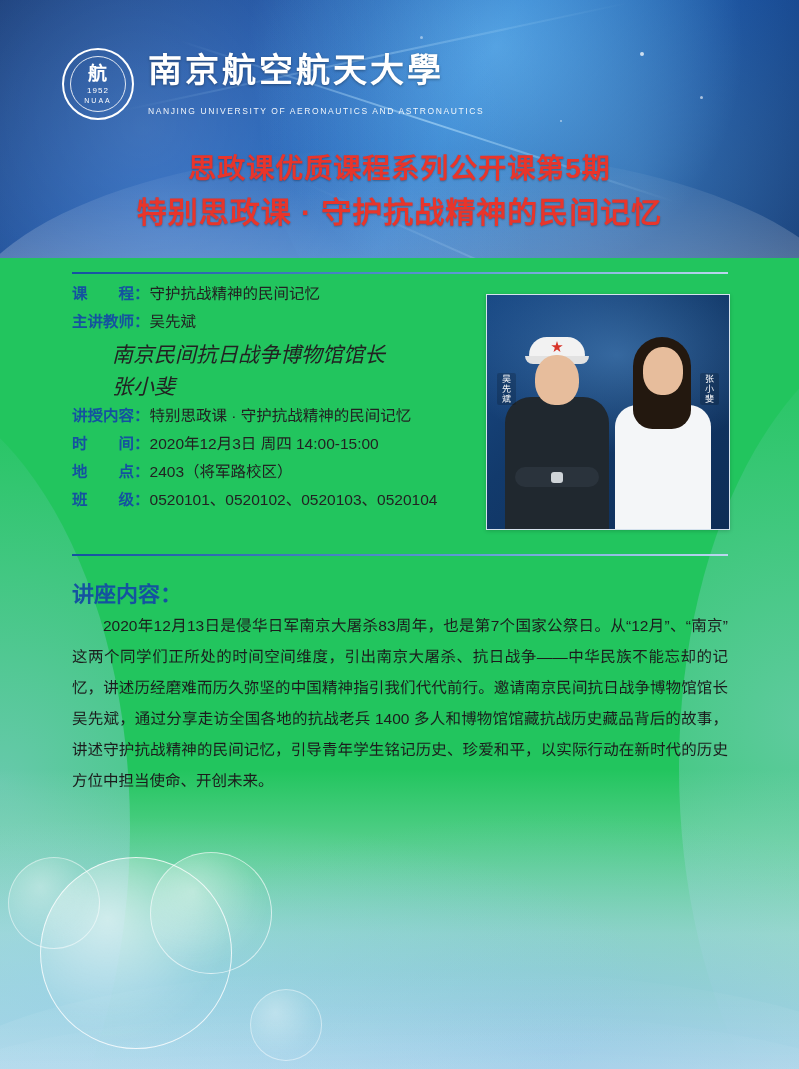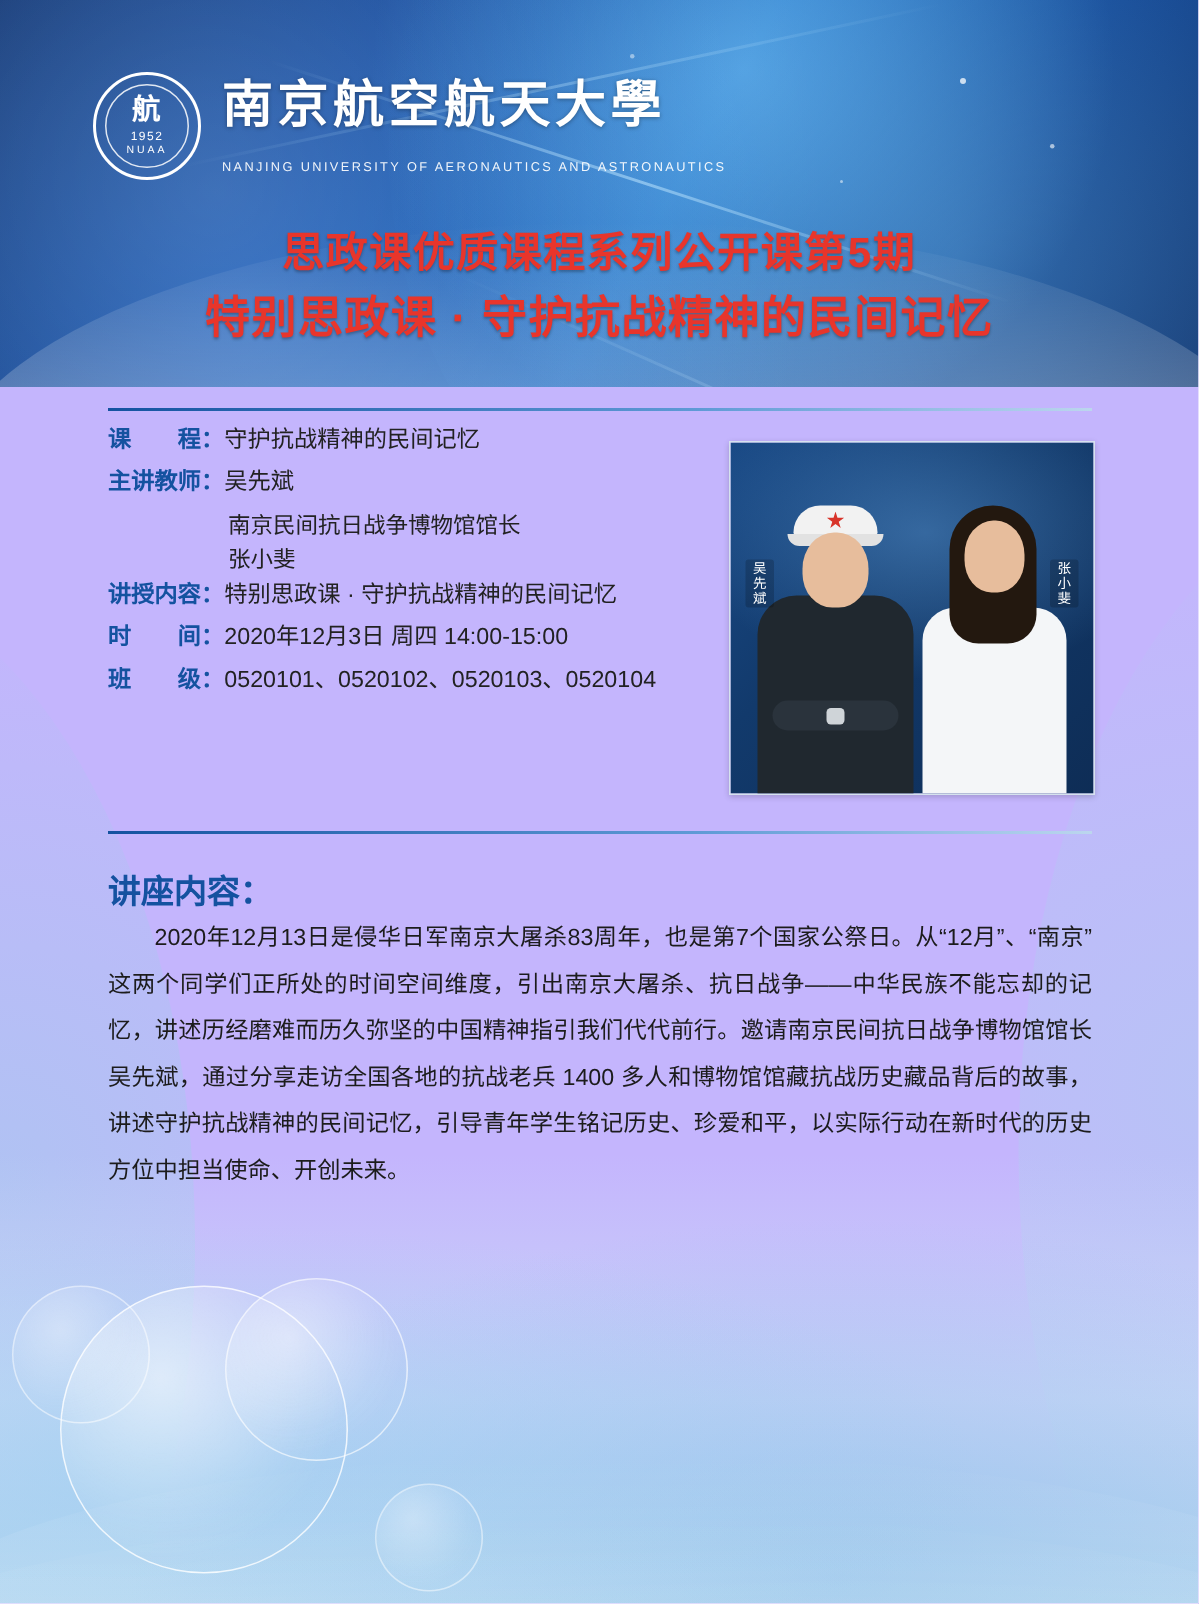--- a/index.html
+++ b/index.html
@@ -152,21 +152,21 @@
     line-height: 1.55;
     text-shadow: 0 1px 2px rgba(0,0,0,0.28);
   }
 
   
   .body-area {
     position: absolute;
     left: 0; top: 258px;
     width: 799px;
     height: 811px;
-    background: #c4b5fd;
+    background: #22c55e;
     overflow: hidden;
   }
 
   
   .bottom-art {
     position: absolute;
     left: 0; bottom: 0;
     width: 799px;
     height: 300px;
     background:
@@ -236,23 +236,24 @@
     white-space: pre;
     flex: 0 0 auto;
   }
   .info-value {
     color: #222222;
     font-size: 15.5px;
     flex: 1 1 auto;
   }
   .info-sub {
     color: #222222;
-    font-size: 15px;
-    margin-left: 80px;
+    font-size: 21px;
+    margin-left: 40px;
     line-height: 1.55;
+    font-style: italic;
   }
 
   
   .photo {
     position: absolute;
     left: 486px; top: 36px;
     width: 242px; height: 234px;
     border: 1px solid #d6e2ee;
     background: linear-gradient(135deg, #1a4a86 0%, #123a6c 40%, #0e2d56 100%);
     overflow: hidden;
@@ -450,20 +451,24 @@
         <div class="info-row">
           <span class="info-label">讲授内容：</span>
           <span class="info-value">特别思政课 · 守护抗战精神的民间记忆</span>
         </div>
 
         <div class="info-row">
           <span class="info-label">时　　间：</span>
           <span class="info-value">2020年12月3日 周四 14:00-15:00</span>
         </div>
 
+        <div class="info-row">
+          <span class="info-label">地　　点：</span>
+          <span class="info-value">2403（将军路校区）</span>
+        </div>
 
         <div class="info-row">
           <span class="info-label">班　　级：</span>
           <span class="info-value">0520101、0520102、0520103、0520104</span>
         </div>
 
       </div>
 
       <div class="photo">
         <div class="glow"></div>

